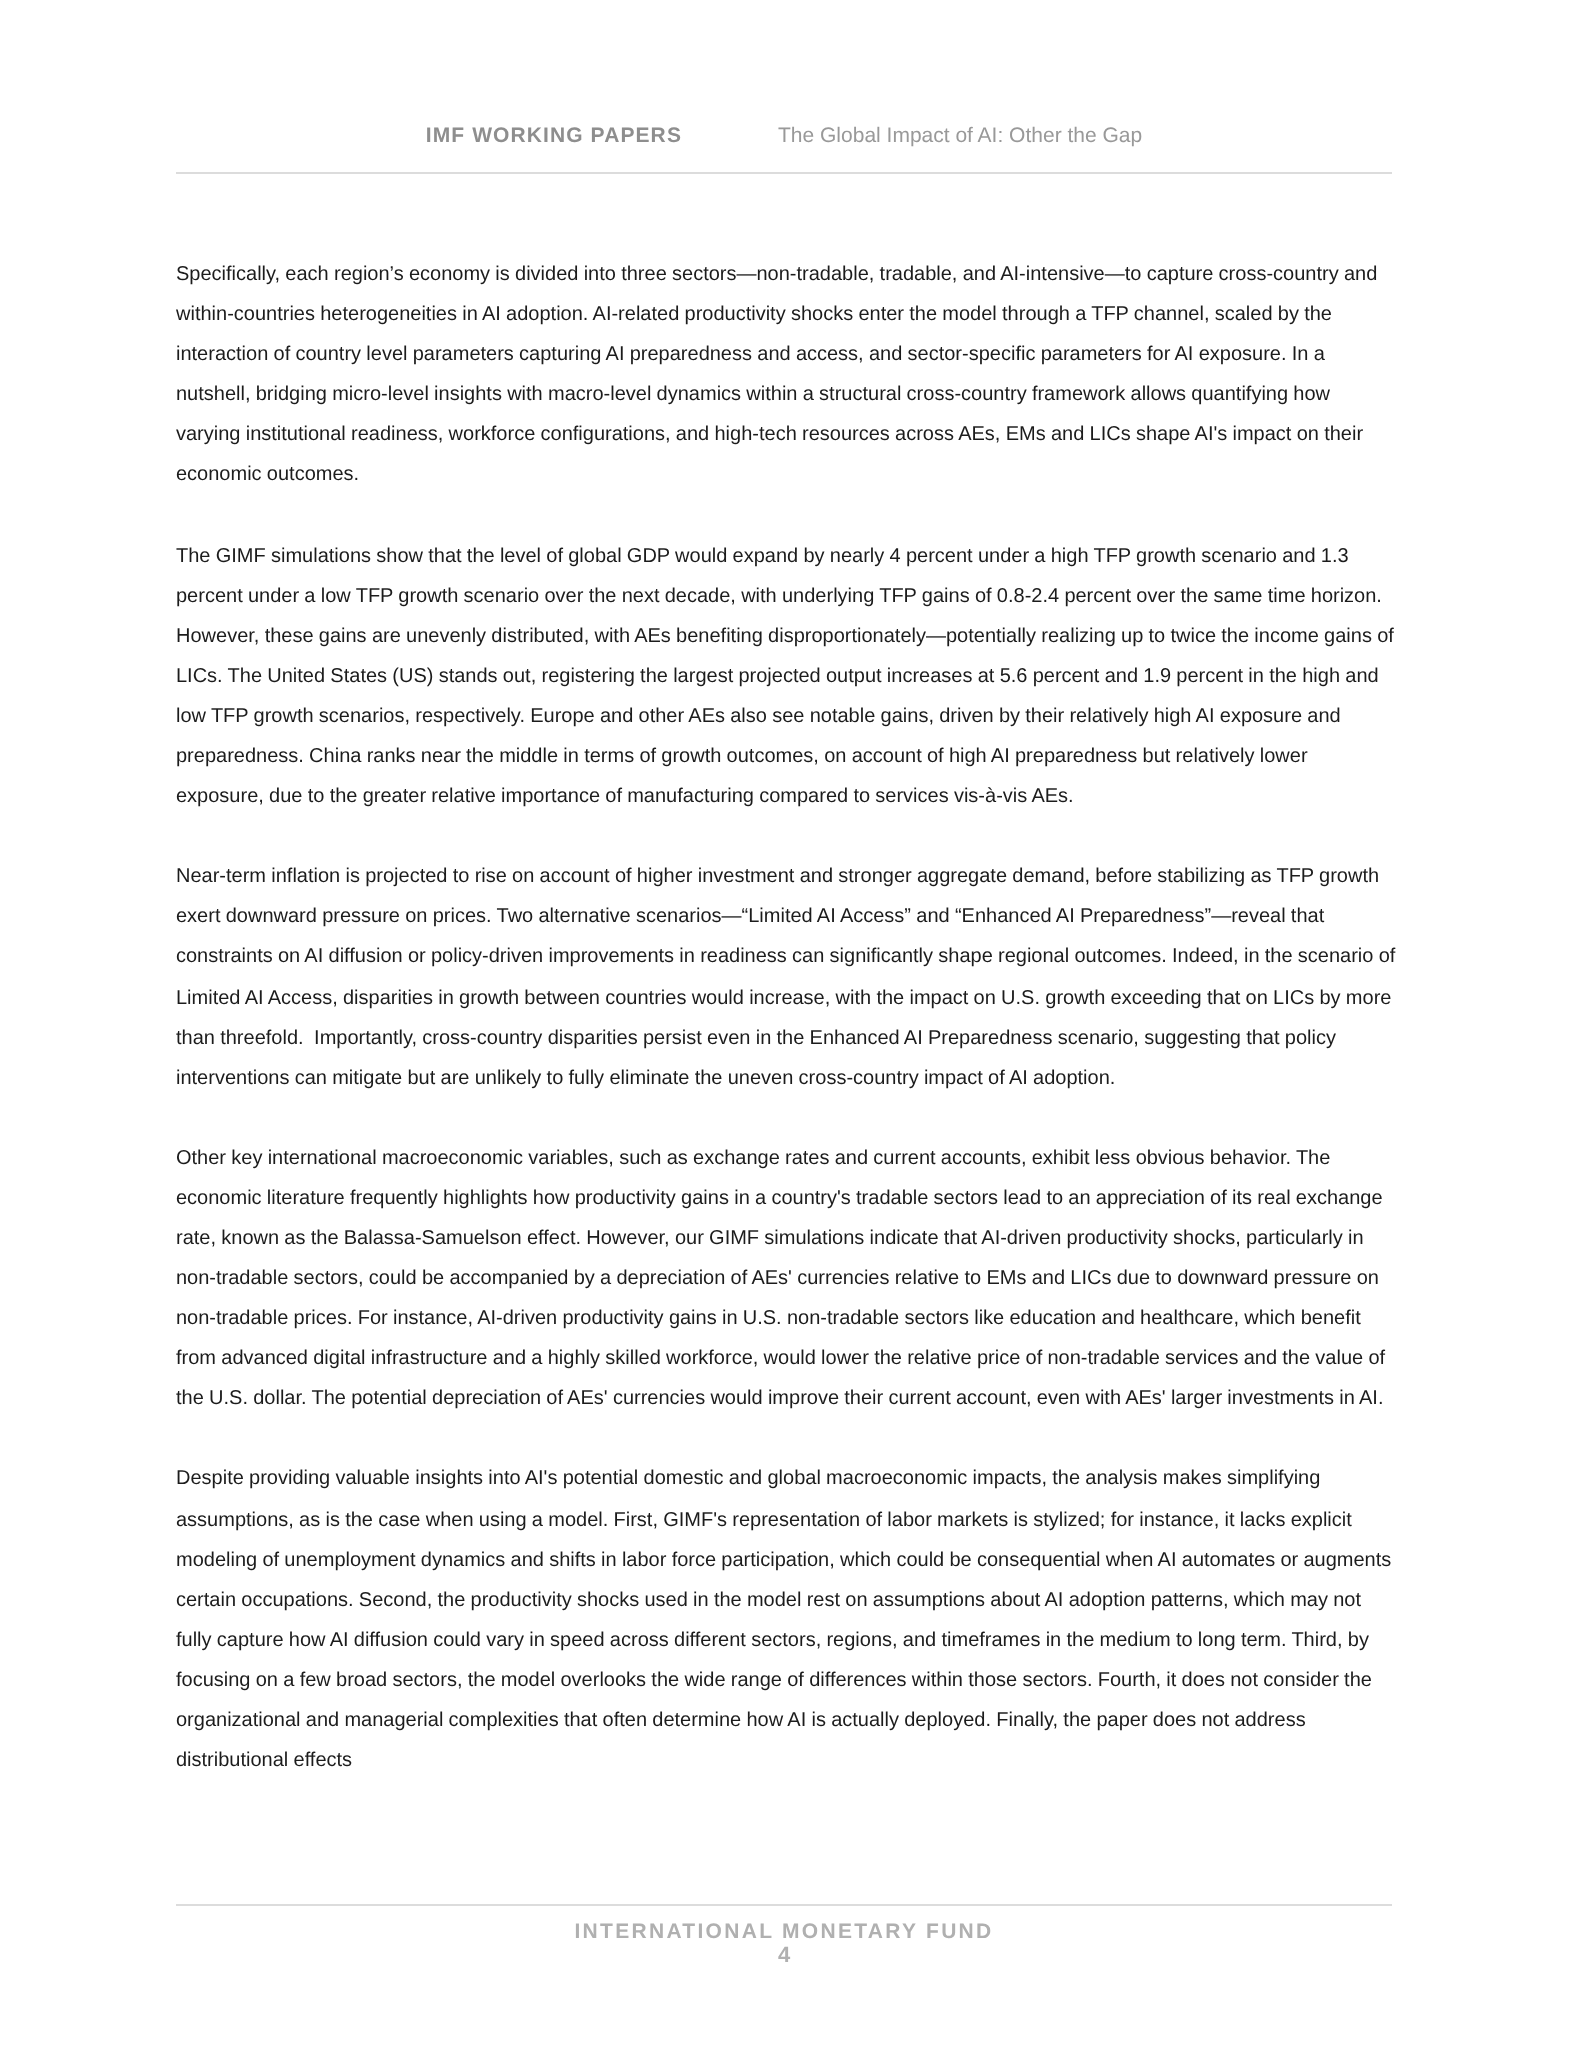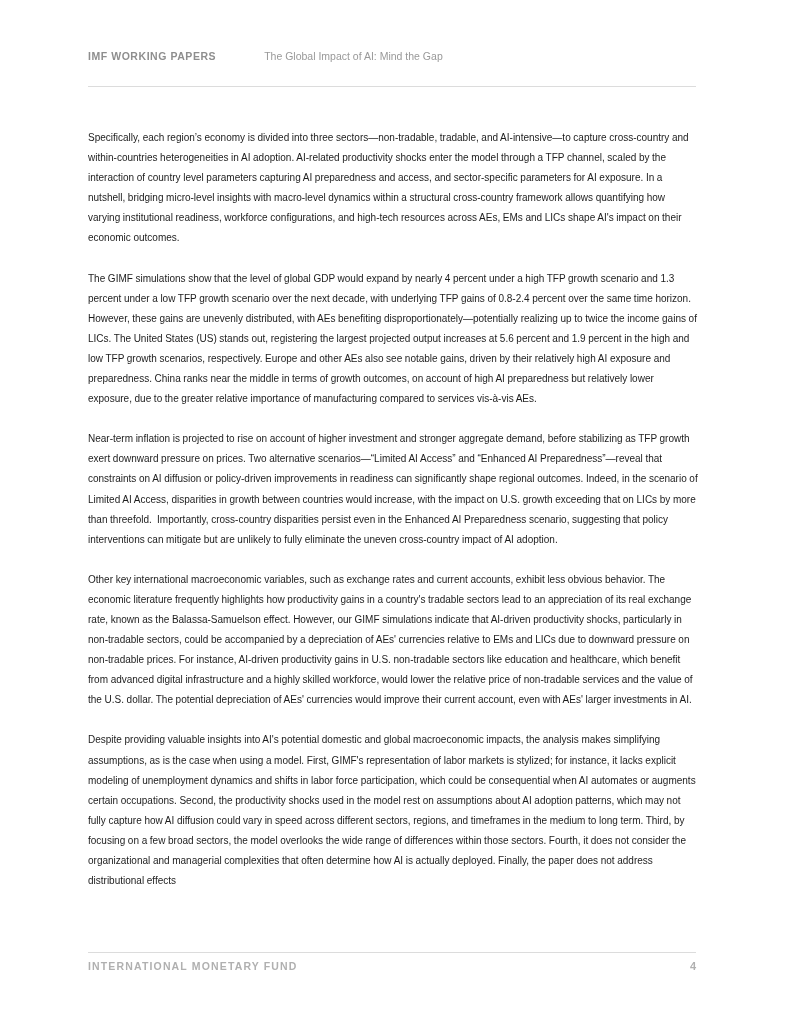--- a/index.html
+++ b/index.html
@@ -16,25 +16,25 @@
     width: 791px;
     height: 1024px;
     background: #ffffff;
     overflow: hidden;
     box-sizing: border-box;
   }
   
   .page-header {
     position: absolute;
     left: 88px;
-    top: 50px;
+    top: 62px;
     width: 608px;
     display: flex;
     align-items: baseline;
-    justify-content: flex-start;
+    justify-content: center;
     gap: 48px;
   }
   .header-left {
     font-size: 10.5px;
     font-weight: bold;
     letter-spacing: 0.55px;
     color: #8e8e8e;
     white-space: nowrap;
   }
   .header-right {
@@ -78,22 +78,23 @@
     width: 608px;
     height: 1px;
     background: #dcdcdc;
   }
   .page-footer {
     position: absolute;
     left: 88px;
     top: 960px;
     width: 608px;
     display: flex;
-    align-items: flex-end;
+    align-items: center;
     justify-content: space-between;
+    flex-direction: column;
   }
   .footer-left {
     font-size: 10.5px;
     font-weight: bold;
     letter-spacing: 1.15px;
     color: #b0b0b0;
     white-space: nowrap;
   }
   .footer-right {
     font-size: 11px;
@@ -102,21 +103,21 @@
     white-space: nowrap;
   }
 </style>
 </head>
 <body>
 
 <div class="page">
 
   <div class="page-header">
     <span class="header-left">IMF WORKING PAPERS</span>
-    <span class="header-right">The Global Impact of AI: Mind the Gap</span>
+    <span class="header-right">The Global Impact of AI: Other the Gap</span>
   </div>
   <div class="header-rule"></div>
 
   <div class="content">
     <p>Specifically, each region’s economy is divided into three sectors—non-tradable, tradable, and AI-intensive—to capture cross-country and within-countries heterogeneities in AI adoption. AI-related productivity shocks enter the model through a TFP channel, scaled by the interaction of country level parameters capturing AI preparedness and access, and sector-specific parameters for AI exposure. In a nutshell, bridging micro-level insights with macro-level dynamics within a structural cross-country framework allows quantifying how varying institutional readiness, workforce configurations, and high-tech resources across AEs, EMs and LICs shape AI's impact on their economic outcomes.</p>
     <p>The GIMF simulations show that the level of global GDP would expand by nearly 4 percent under a high TFP growth scenario and 1.3 percent under a low TFP growth scenario over the next decade, with underlying TFP gains of 0.8-2.4 percent over the same time horizon. However, these gains are unevenly distributed, with AEs benefiting disproportionately—potentially realizing up to twice the income gains of LICs. The United States (US) stands out, registering the largest projected output increases at 5.6 percent and 1.9 percent in the high and low TFP growth scenarios, respectively. Europe and other AEs also see notable gains, driven by their relatively high AI exposure and preparedness. China ranks near the middle in terms of growth outcomes, on account of high AI preparedness but relatively lower exposure, due to the greater relative importance of manufacturing compared to services vis-à-vis AEs.</p>
     <p>Near-term inflation is projected to rise on account of higher investment and stronger aggregate demand, before stabilizing as TFP growth exert downward pressure on prices. Two alternative scenarios—“Limited AI Access” and “Enhanced AI Preparedness”—reveal that constraints on AI diffusion or policy-driven improvements in readiness can significantly shape regional outcomes. Indeed, in the scenario of Limited AI Access, disparities in growth between countries would increase, with the impact on U.S. growth exceeding that on LICs by more than threefold.  Importantly, cross-country disparities persist even in the Enhanced AI Preparedness scenario, suggesting that policy interventions can mitigate but are unlikely to fully eliminate the uneven cross-country impact of AI adoption.</p>
     <p>Other key international macroeconomic variables, such as exchange rates and current accounts, exhibit less obvious behavior. The economic literature frequently highlights how productivity gains in a country's tradable sectors lead to an appreciation of its real exchange rate, known as the Balassa-Samuelson effect. However, our GIMF simulations indicate that AI-driven productivity shocks, particularly in non-tradable sectors, could be accompanied by a depreciation of AEs' currencies relative to EMs and LICs due to downward pressure on non-tradable prices. For instance, AI-driven productivity gains in U.S. non-tradable sectors like education and healthcare, which benefit from advanced digital infrastructure and a highly skilled workforce, would lower the relative price of non-tradable services and the value of the U.S. dollar. The potential depreciation of AEs' currencies would improve their current account, even with AEs' larger investments in AI.</p>
     <p>Despite providing valuable insights into AI's potential domestic and global macroeconomic impacts, the analysis makes simplifying assumptions, as is the case when using a model. First, GIMF's representation of labor markets is stylized; for instance, it lacks explicit modeling of unemployment dynamics and shifts in labor force participation, which could be consequential when AI automates or augments certain occupations. Second, the productivity shocks used in the model rest on assumptions about AI adoption patterns, which may not fully capture how AI diffusion could vary in speed across different sectors, regions, and timeframes in the medium to long term. Third, by focusing on a few broad sectors, the model overlooks the wide range of differences within those sectors. Fourth, it does not consider the organizational and managerial complexities that often determine how AI is actually deployed. Finally, the paper does not address distributional effects</p>
   </div>

